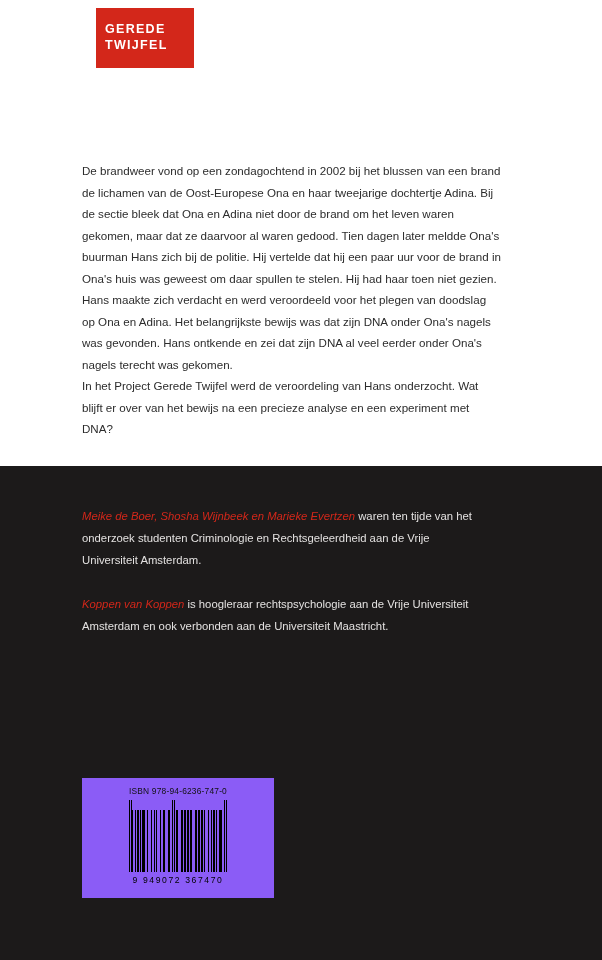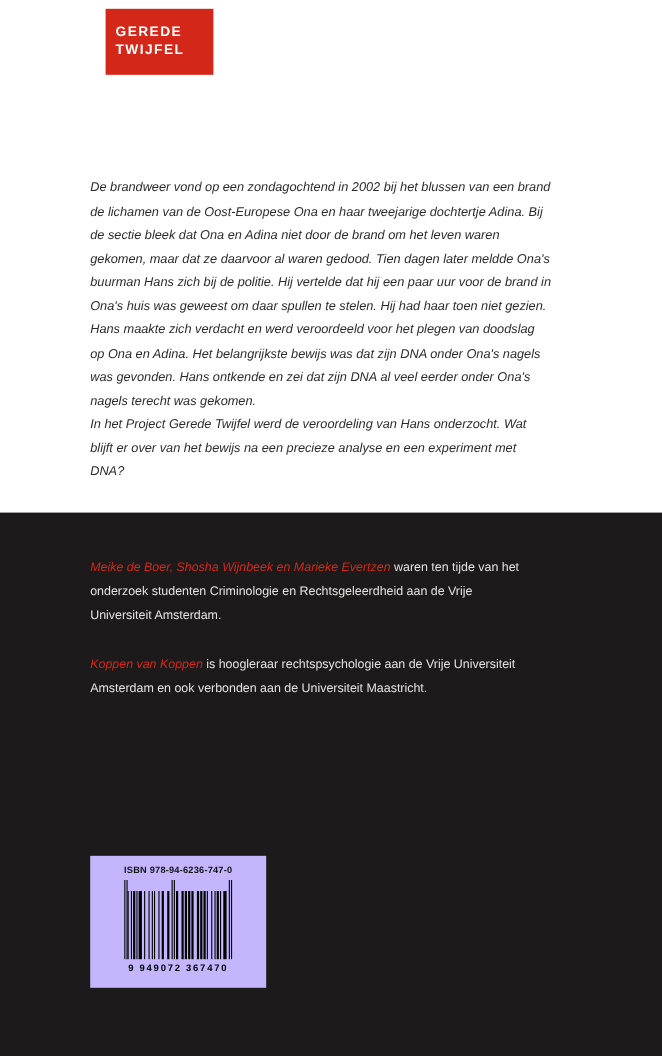--- a/index.html
+++ b/index.html
@@ -55,21 +55,20 @@
     left: 82px;
     top: 160px;
     width: 420px;
     font-size: 11.6px;
     line-height: 21.5px;
     color: #2c2c2c;
     text-align: left;
   }
   .blurb p {
     margin: 0;
-    font-style: italic;
   }
 
   
   .dark {
     position: absolute;
     left: 0;
     top: 466px;
     width: 602px;
     height: 494px;
     background: #1c1a1a;
@@ -93,26 +92,25 @@
   .name {
     color: #d3271a;
     font-style: italic;
   }
 
   
   .barcode-box {
     position: absolute;
     left: 82px;
     top: 778px;
-    width: 160px;
+    width: 192px;
     height: 120px;
-    background: #c4b5fd;
+    background: #8b5cf6;
     box-sizing: border-box;
     padding: 8px 0 0 0;
-    font-weight: bold;
   }
   .isbn-text {
     font-size: 8.4px;
     color: #111111;
     text-align: center;
     letter-spacing: 0.2px;
     margin-bottom: 4px;
   }
   .bars {
     display: flex;

